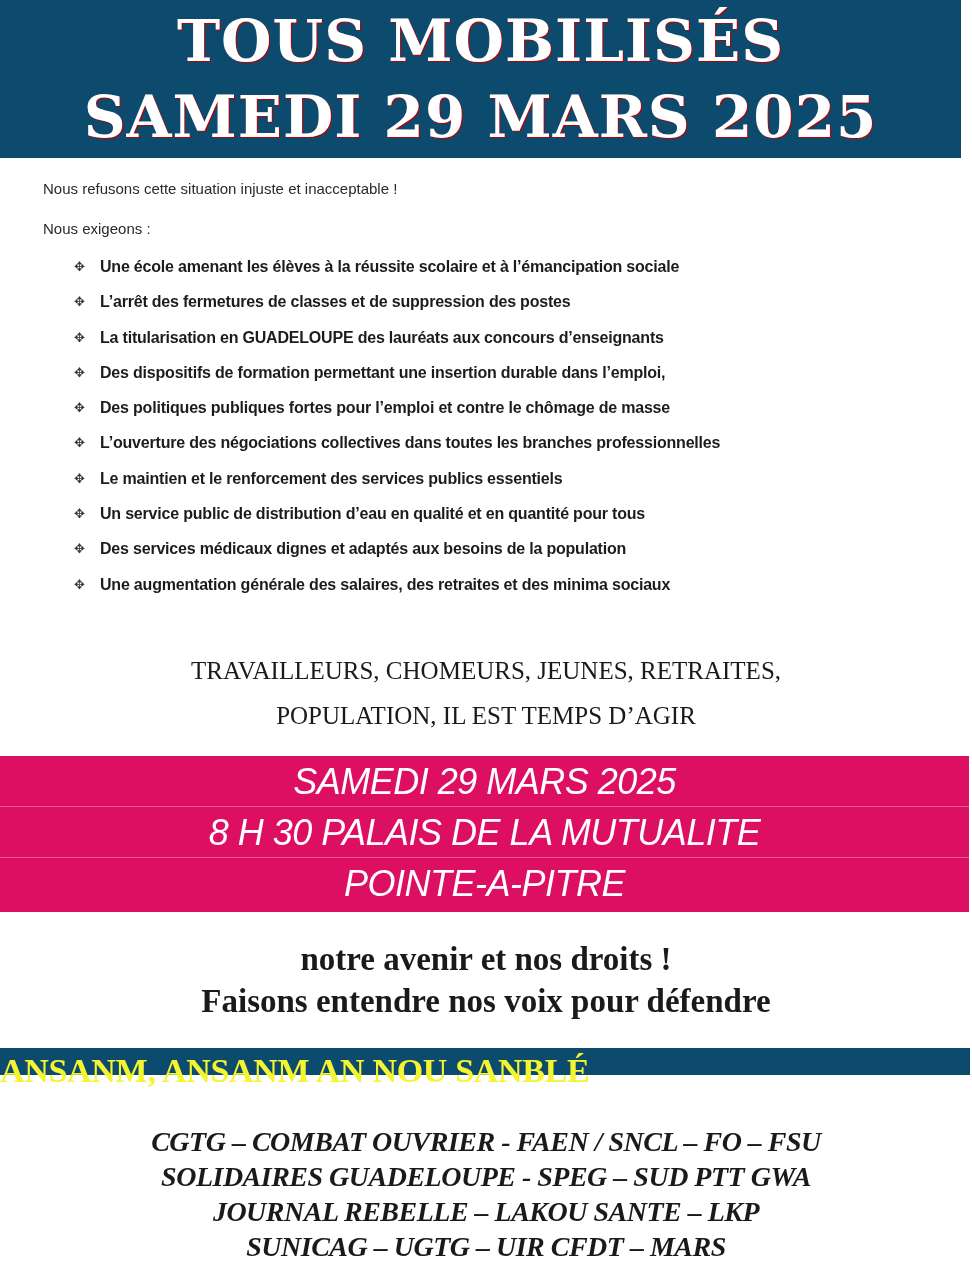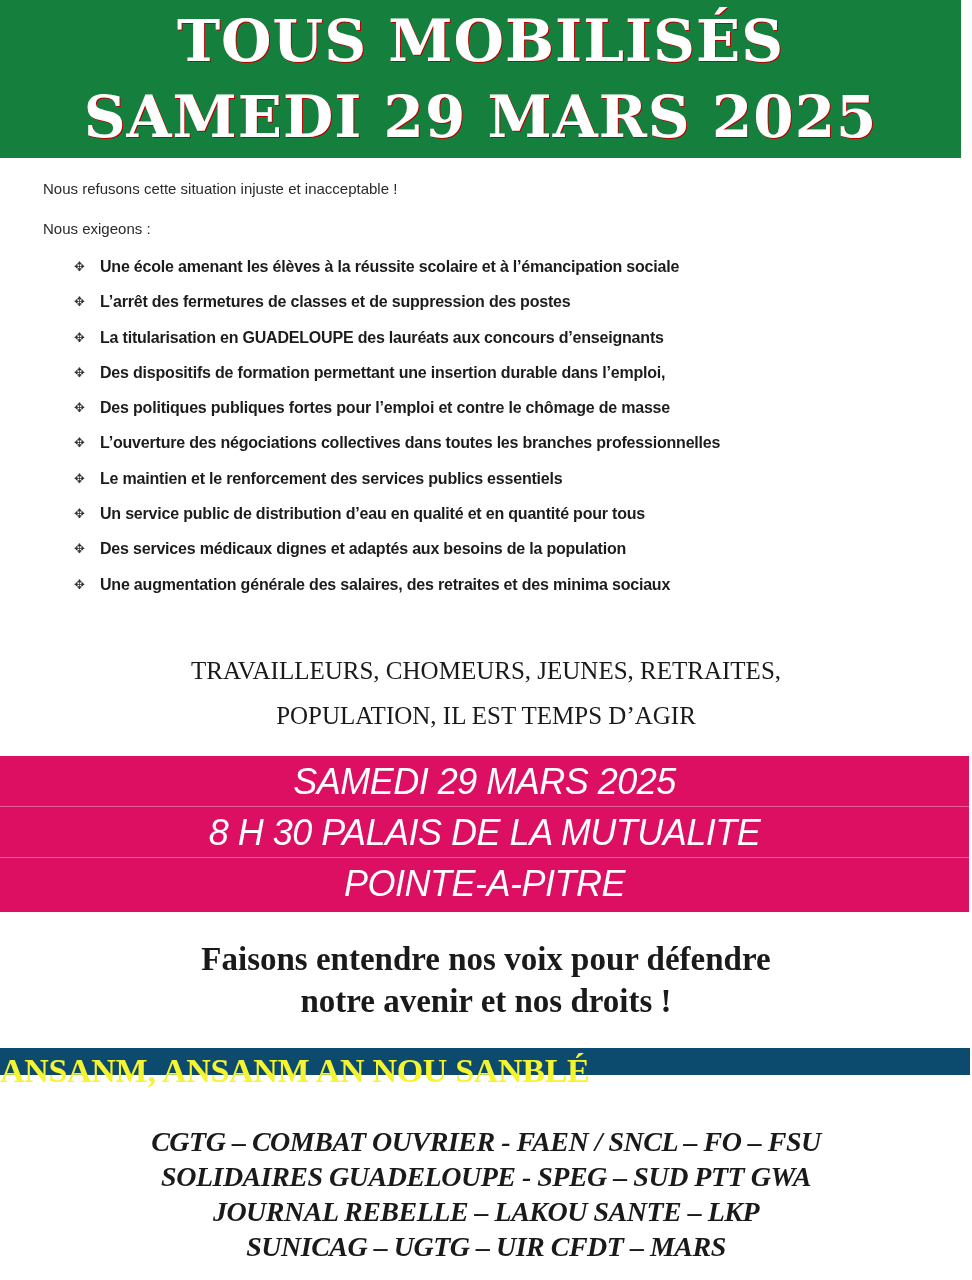--- a/index.html
+++ b/index.html
@@ -15,21 +15,21 @@
       font-family: "Liberation Sans", sans-serif;
       color: #1a1a1a;
     }
     .poster { position: absolute; inset: 0; }
 
     
     .header-banner {
       position: absolute;
       left: 0; top: 0;
       width: 961px; height: 158px;
-      background: #15803d;
+      background: #0c4a6e;
       text-align: center;
     }
     .header-line {
       font-family: "DejaVu Serif", serif;
       font-weight: bold;
       color: #ffffff;
       letter-spacing: 1px;
       line-height: 1;
       white-space: nowrap;
       text-shadow: 1px 1px 0 #b80000;
@@ -213,22 +213,22 @@
     <div>POPULATION, IL EST TEMPS D’AGIR</div>
   </div>
 
   <div class="event-block">
     <div class="event-row">SAMEDI 29 MARS 2025</div>
     <div class="event-row">8 H 30 PALAIS DE LA MUTUALITE</div>
     <div class="event-row">POINTE-A-PITRE</div>
   </div>
 
   <div class="slogan">
+    <div>notre avenir et nos droits !</div>
     <div>Faisons entendre nos voix pour défendre</div>
-    <div>notre avenir et nos droits !</div>
   </div>
 
   <div class="blue-band">
     <span>ANSANM, ANSANM AN NOU SANBLÉ</span>
   </div>
 
   <div class="orgs">
     <div>CGTG  –  COMBAT OUVRIER  -  FAEN / SNCL  –  FO  –  FSU</div>
     <div>SOLIDAIRES GUADELOUPE  -  SPEG  –  SUD PTT GWA</div>
     <div>JOURNAL REBELLE  –  LAKOU SANTE  –  LKP</div>

